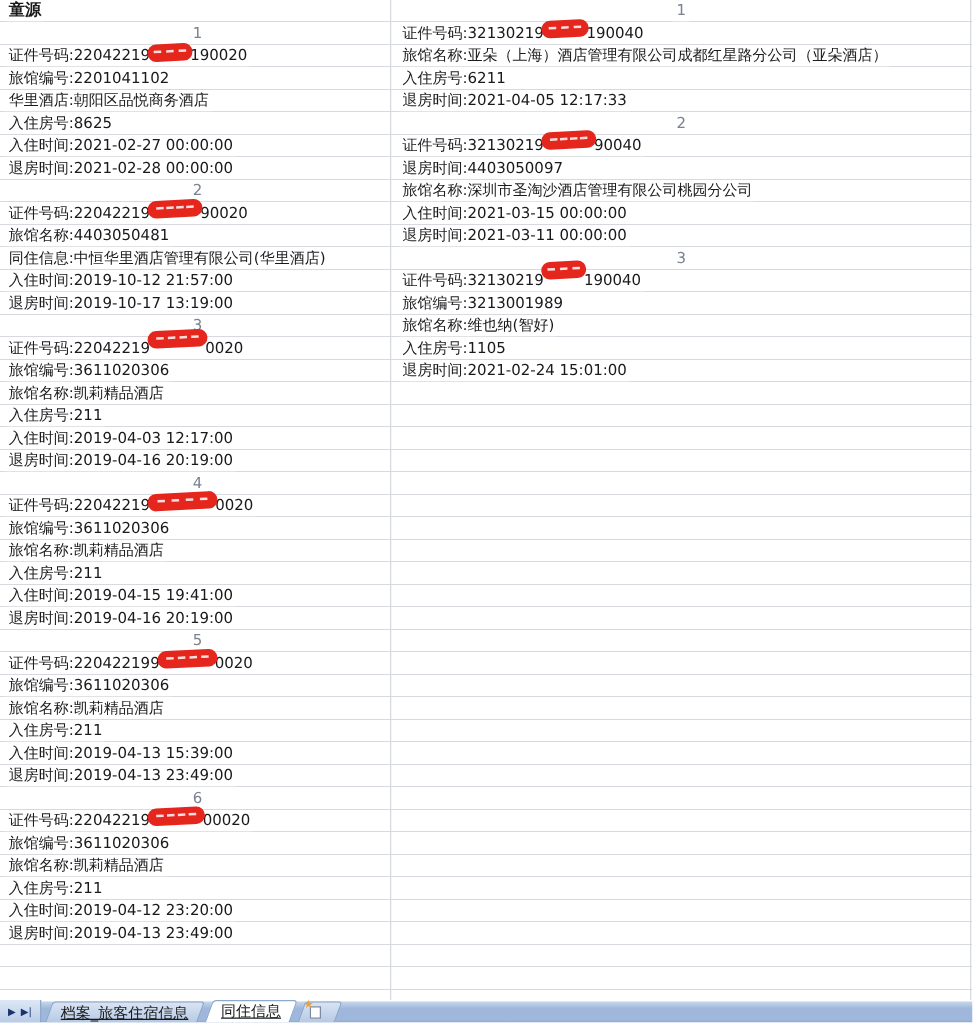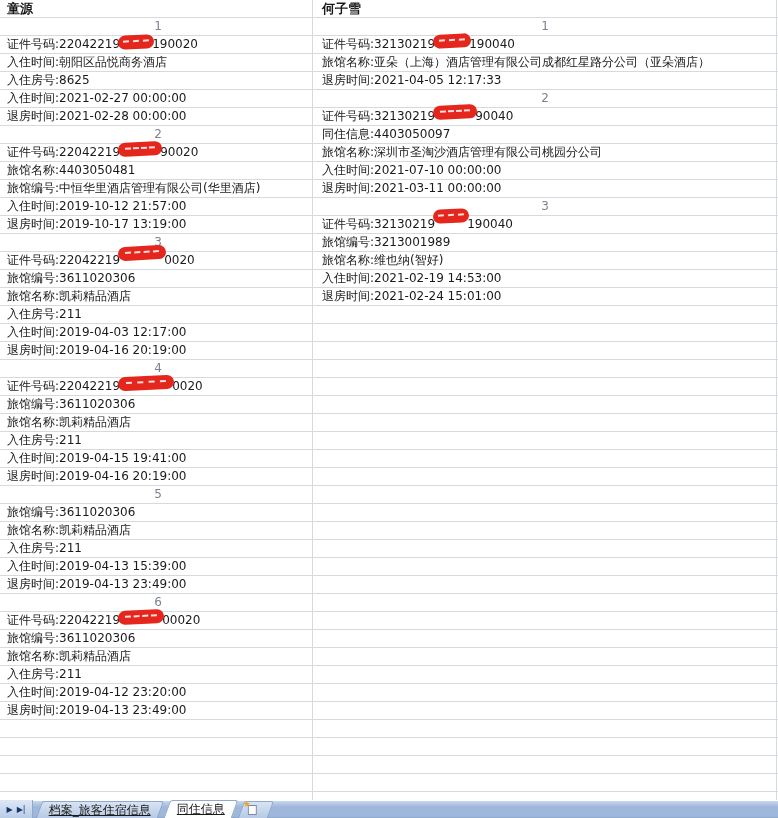--- a/index.html
+++ b/index.html
@@ -89,80 +89,80 @@
   <div class="vline v1"></div>
   <div class="vline v2"></div>
 
   <div class="col" id="col-left">
     <div class="row hdr">
       <span class="celltext">童源</span>
     </div>
     <div>
         <div class="row num-row"><span class="num">1</span></div>
         <div class="row"><span class="celltext">证件号码:22042219<span class="redact" style="width: 36px; top: -1px;"></span>190020</span></div>
-        <div class="row"><span class="celltext">入住时间:朝阳区品悦商务酒店</span></div>
+        <div class="row"><span class="celltext">旅馆编号:2201041102</span></div>
+        <div class="row"><span class="celltext">华里酒店:朝阳区品悦商务酒店</span></div>
         <div class="row"><span class="celltext">入住房号:8625</span></div>
         <div class="row"><span class="celltext">入住时间:2021-02-27 00:00:00</span></div>
         <div class="row"><span class="celltext">退房时间:2021-02-28 00:00:00</span></div>
         <div class="row num-row"><span class="num">2</span></div>
         <div class="row"><span class="celltext">证件号码:22042219<span class="redact" style="width: 44px; top: -2px;"></span>90020</span></div>
         <div class="row"><span class="celltext">旅馆名称:4403050481</span></div>
-        <div class="row"><span class="celltext">旅馆编号:中恒华里酒店管理有限公司(华里酒店)</span></div>
+        <div class="row"><span class="celltext">同住信息:中恒华里酒店管理有限公司(华里酒店)</span></div>
         <div class="row"><span class="celltext">入住时间:2019-10-12 21:57:00</span></div>
         <div class="row"><span class="celltext">退房时间:2019-10-17 13:19:00</span></div>
         <div class="row num-row"><span class="num">3</span></div>
         <div class="row"><span class="celltext">证件号码:22042219<span class="redact" style="width: 48px; top: -6px;"></span>0020</span></div>
         <div class="row"><span class="celltext">旅馆编号:3611020306</span></div>
         <div class="row"><span class="celltext">旅馆名称:凯莉精品酒店</span></div>
         <div class="row"><span class="celltext">入住房号:211</span></div>
         <div class="row"><span class="celltext">入住时间:2019-04-03 12:17:00</span></div>
         <div class="row"><span class="celltext">退房时间:2019-04-16 20:19:00</span></div>
         <div class="row num-row"><span class="num">4</span></div>
         <div class="row"><span class="celltext">证件号码:22042219<span class="redact" style="width: 56px; top: -2px;"></span>0020</span></div>
         <div class="row"><span class="celltext">旅馆编号:3611020306</span></div>
         <div class="row"><span class="celltext">旅馆名称:凯莉精品酒店</span></div>
         <div class="row"><span class="celltext">入住房号:211</span></div>
         <div class="row"><span class="celltext">入住时间:2019-04-15 19:41:00</span></div>
         <div class="row"><span class="celltext">退房时间:2019-04-16 20:19:00</span></div>
         <div class="row num-row"><span class="num">5</span></div>
+        <div class="row"><span class="celltext">证件号码:220422199<span class="redact" style="width: 48px; top: -2px;"></span>0020</span></div>
         <div class="row"><span class="celltext">旅馆编号:3611020306</span></div>
         <div class="row"><span class="celltext">旅馆名称:凯莉精品酒店</span></div>
         <div class="row"><span class="celltext">入住房号:211</span></div>
         <div class="row"><span class="celltext">入住时间:2019-04-13 15:39:00</span></div>
         <div class="row"><span class="celltext">退房时间:2019-04-13 23:49:00</span></div>
         <div class="row num-row"><span class="num">6</span></div>
         <div class="row"><span class="celltext">证件号码:22042219<span class="redact" style="width: 46px; top: -2px;"></span>00020</span></div>
         <div class="row"><span class="celltext">旅馆编号:3611020306</span></div>
         <div class="row"><span class="celltext">旅馆名称:凯莉精品酒店</span></div>
         <div class="row"><span class="celltext">入住房号:211</span></div>
         <div class="row"><span class="celltext">入住时间:2019-04-12 23:20:00</span></div>
         <div class="row"><span class="celltext">退房时间:2019-04-13 23:49:00</span></div>
       </div>
   </div>
 
   <div class="col" id="col-right">
-    <div class="row hdr">
-      <span class="celltext">何子雪</span>
-    </div>
     <div>
         <div class="row num-row"><span class="num">1</span></div>
         <div class="row"><span class="celltext">证件号码:32130219<span class="redact" style="width: 38px; top: -2px;"></span>190040</span></div>
         <div class="row"><span class="celltext">旅馆名称:亚朵（上海）酒店管理有限公司成都红星路分公司（亚朵酒店）</span></div>
+        <div class="row"><span class="celltext">入住房号:6211</span></div>
         <div class="row"><span class="celltext">退房时间:2021-04-05 12:17:33</span></div>
         <div class="row num-row"><span class="num">2</span></div>
         <div class="row"><span class="celltext">证件号码:32130219<span class="redact" style="width: 44px; top: -3px;"></span>90040</span></div>
-        <div class="row"><span class="celltext">同住信息:4403050097</span></div>
+        <div class="row"><span class="celltext">退房时间:4403050097</span></div>
         <div class="row"><span class="celltext">旅馆名称:深圳市圣淘沙酒店管理有限公司桃园分公司</span></div>
-        <div class="row"><span class="celltext">入住时间:2021-07-10 00:00:00</span></div>
+        <div class="row"><span class="celltext">入住时间:2021-03-15 00:00:00</span></div>
         <div class="row"><span class="celltext">退房时间:2021-03-11 00:00:00</span></div>
         <div class="row num-row"><span class="num">3</span></div>
         <div class="row"><span class="celltext">证件号码:32130219<span class="redact" style="width: 36px; top: -7px;"></span>190040</span></div>
         <div class="row"><span class="celltext">旅馆编号:3213001989</span></div>
         <div class="row"><span class="celltext">旅馆名称:维也纳(智好)</span></div>
-        <div class="row"><span class="celltext">入住时间:2021-02-19 14:53:00</span></div>
+        <div class="row"><span class="celltext">入住房号:1105</span></div>
         <div class="row"><span class="celltext">退房时间:2021-02-24 15:01:00</span></div>
       </div>
   </div>
 </div>
 
 <div class="tabbar">
   <div class="navbtns">
     <span>▶</span>
     <span>▶|</span>
   </div>

